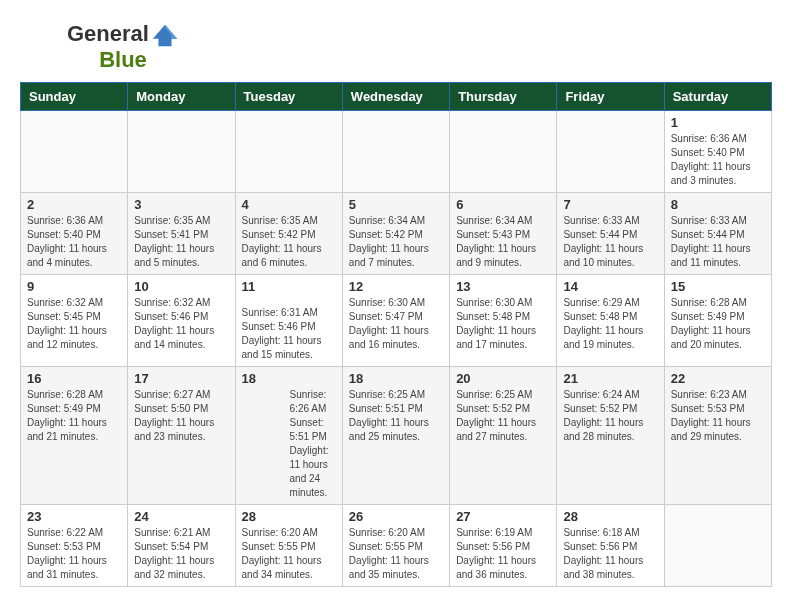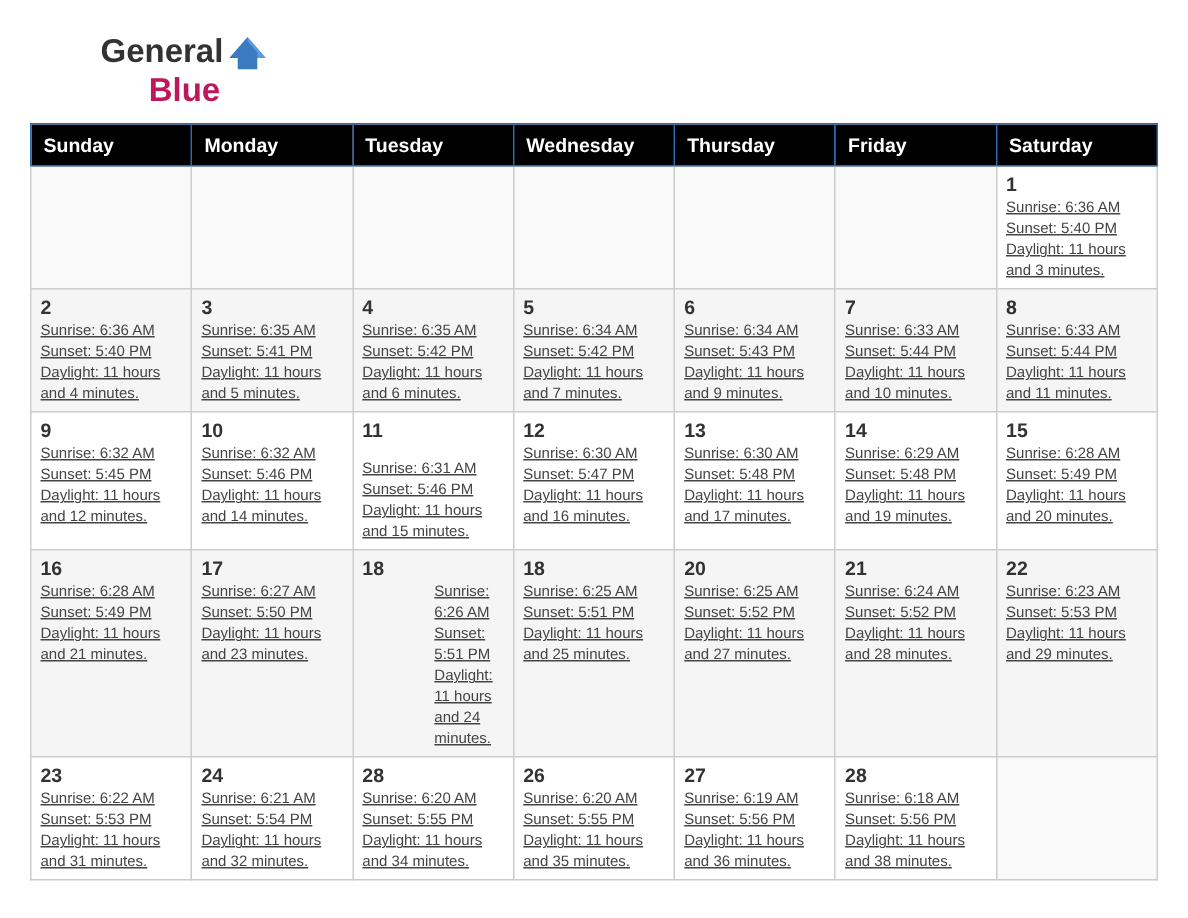--- a/index.html
+++ b/index.html
@@ -43,21 +43,21 @@
     }
     .sub-title {
       font-size: 16px;
       color: #555;
     }
     table {
       width: 100%;
       border-collapse: collapse;
     }
     th {
-      background-color: #000000;
+      background-color: #14532d;
       color: #fff;
       text-align: left;
       padding: 6px 8px;
       font-size: 13px;
       font-weight: bold;
       border: 1px solid #2a6aaf;
     }
     td {
       border: 1px solid #ccc;
       vertical-align: top;
@@ -76,21 +76,20 @@
       font-size: 13px;
       font-weight: bold;
       color: #333;
       display: block;
       margin-bottom: 2px;
     }
     .day-info {
       font-size: 10px;
       color: #444;
       line-height: 1.4;
-      text-decoration: underline;
     }
     tr:nth-child(even) td {
       background: #f5f5f5;
     }
     tr:nth-child(even) td.empty {
       background: #f0f0f0;
     }
   </style>
 </head>
 <body>
@@ -99,21 +98,21 @@
   <div class="logo">
     <div>
       <div style="display:flex;align-items:center;">
         <span class="logo-text">General</span>
         <svg class="logo-icon" viewBox="0 0 30 30" xmlns="http://www.w3.org/2000/svg">
           <polygon points="2,20 15,5 28,20 22,20 22,28 8,28 8,20" fill="#3a7abf"></polygon>
           <polygon points="15,5 28,20 22,20 22,16 15,8" fill="#5a9adf"></polygon>
         </svg>
       </div>
       <div style="display:flex;justify-content:center;">
-        <span class="logo-text" style="color:#be185d;font-size:22px;font-weight:bold;">Blue</span>
+        <span class="logo-text" style="color:#4d7c0f;font-size:22px;font-weight:bold;">Blue</span>
       </div>
     </div>
   </div>
   <div class="title-block">
     <div class="main-title"></div>
     <div class="sub-title"></div>
   </div>
 </div>
 
 <table>

